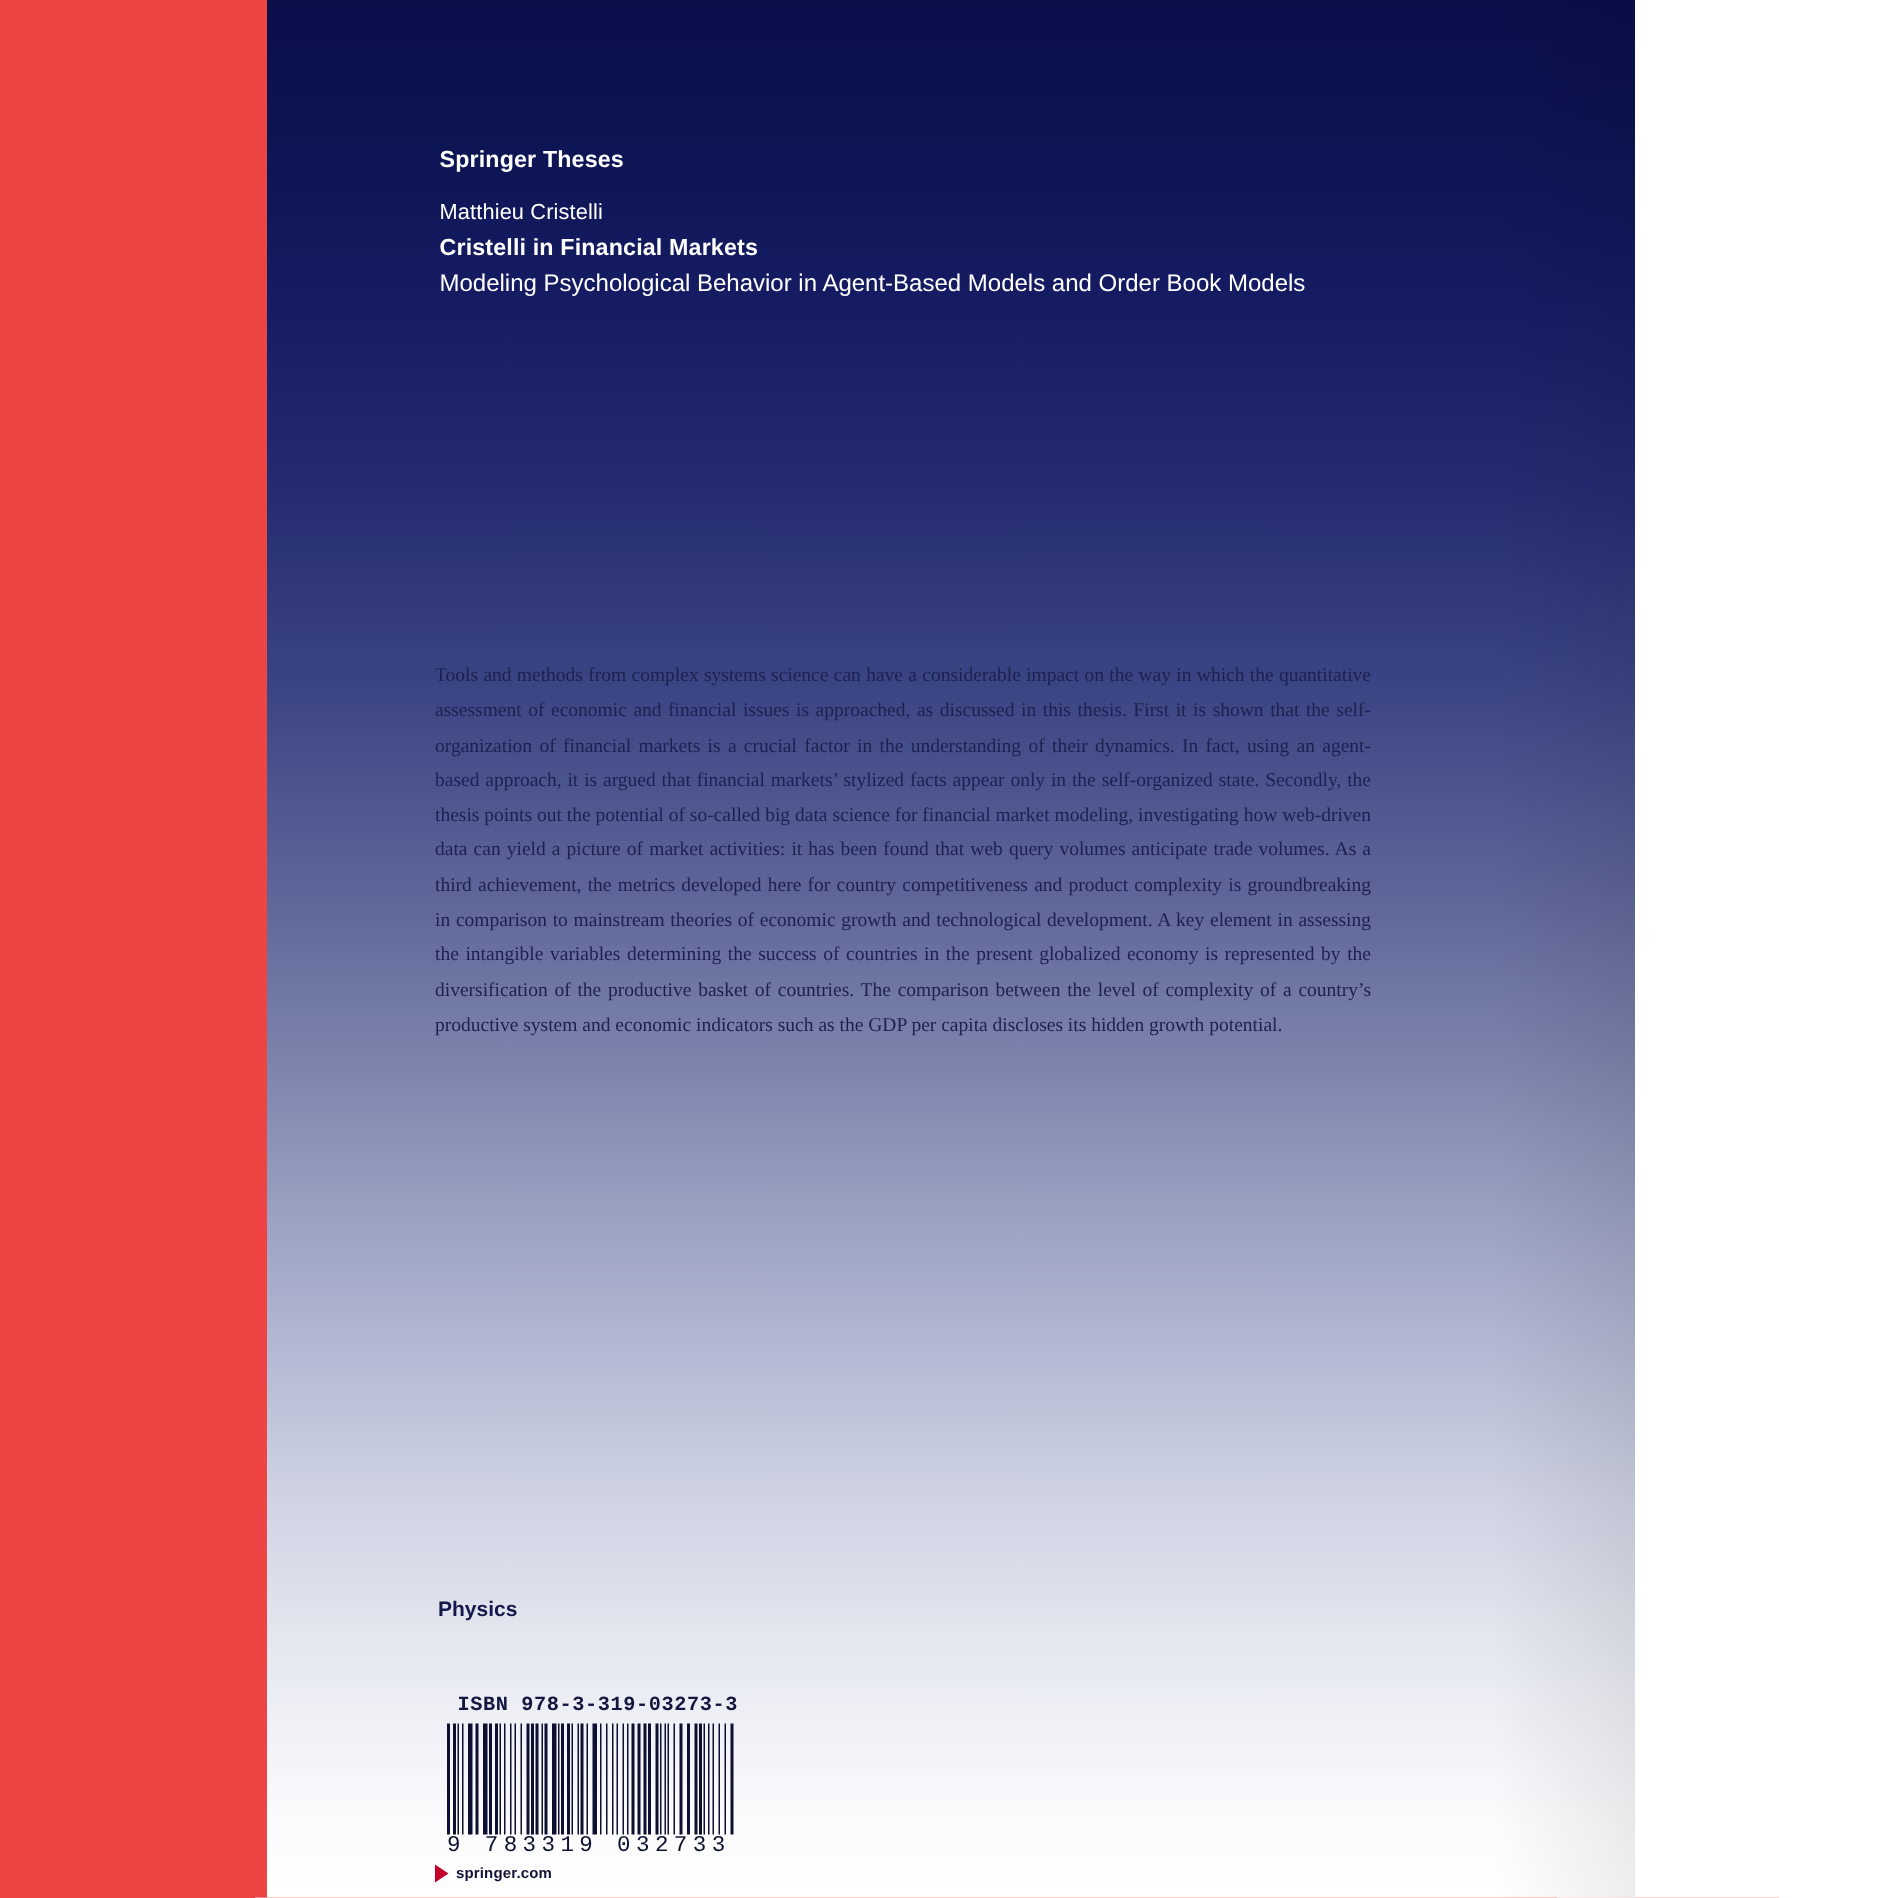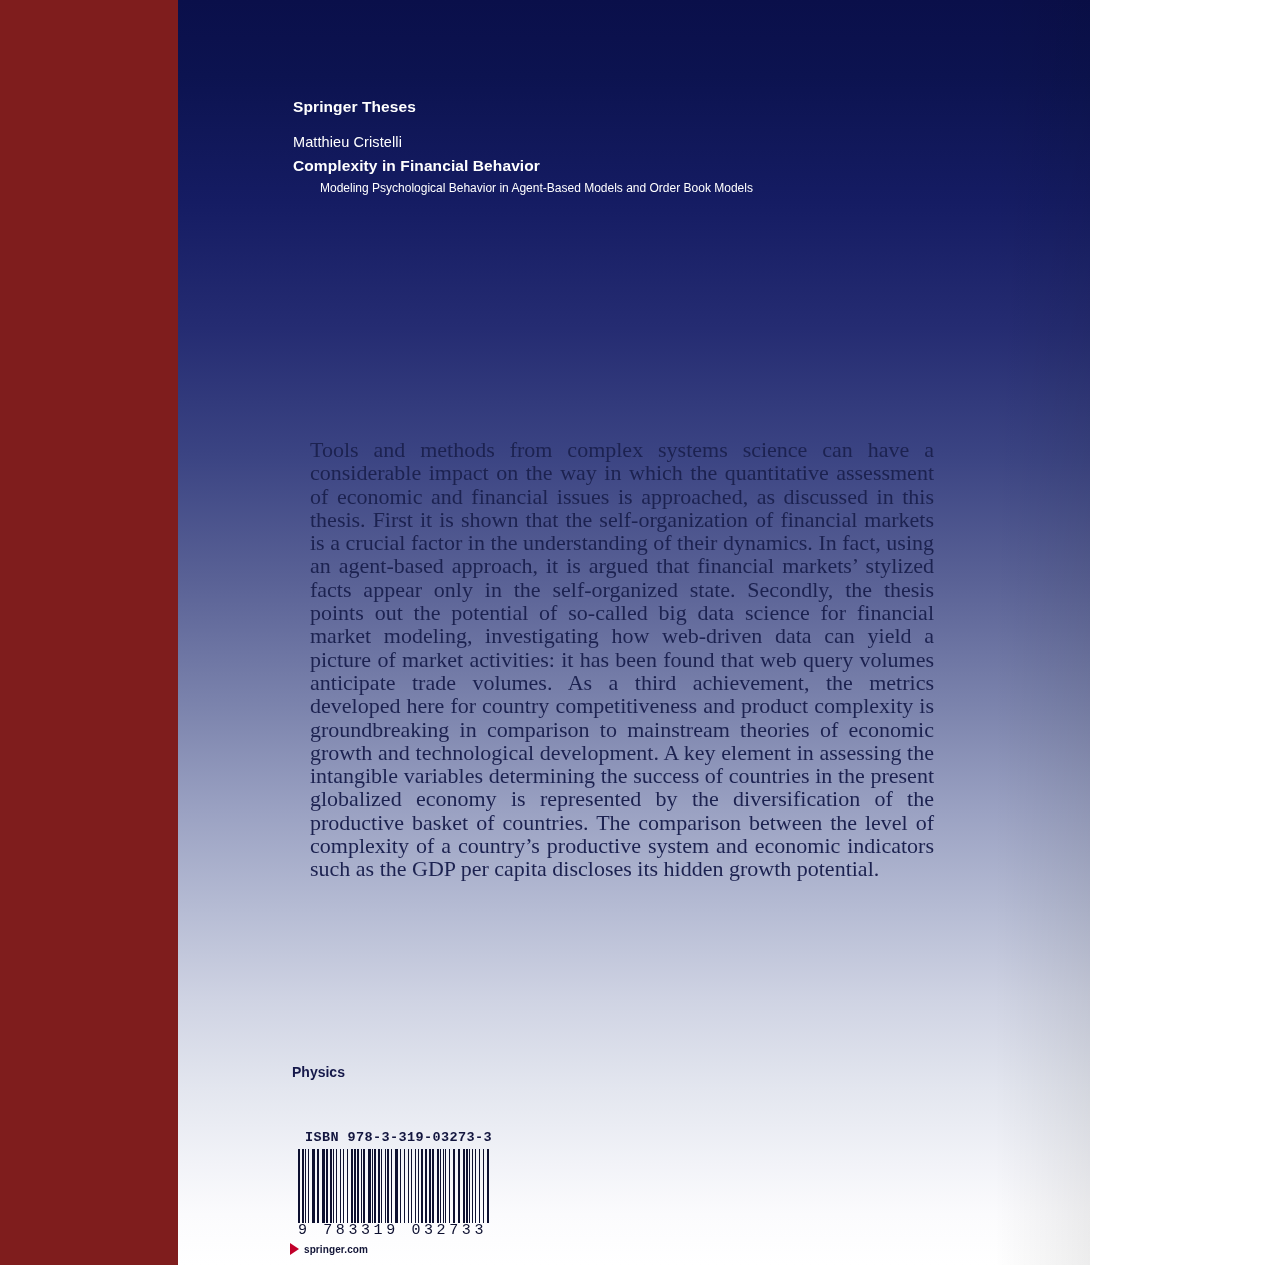--- a/index.html
+++ b/index.html
@@ -11,21 +11,21 @@
     width: 1265px;
     height: 1265px;
     font-family: "Liberation Sans", sans-serif;
     overflow: hidden;
   }
 
   .page {
     position: relative;
     width: 1038px;
     height: 1265px;
-    background: #7f1d1d;
+    background: #ef4444;
   }
 
   
   .cover {
     position: absolute;
     left: 178px;
     top: 0px;
     width: 912px;
     height: 1265px;
     background: linear-gradient(to bottom,
@@ -83,40 +83,38 @@
     color: #ffffff;
     font-size: 15.5px;
     font-weight: bold;
     letter-spacing: 0.1px;
   }
   .subtitle {
     position: absolute;
     left: 115px;
     top: 181px;
     color: #ffffff;
-    font-size: 12px;
+    font-size: 16px;
     font-weight: normal;
     letter-spacing: 0px;
-    margin-left: 27px;
   }
 
   
   .blurb {
     position: absolute;
     left: 112px;
     top: 438px;
     width: 624px;
     font-family: "Liberation Serif", serif;
-    font-size: 22px;
+    font-size: 13px;
     line-height: 23.3px;
     color: #1c2250;
     text-align: justify;
     text-justify: inter-word;
     hyphens: none;
-    margin-left: 20px;
   }
 
   
   .subject {
     position: absolute;
     left: 114px;
     top: 1064px;
     color: #15184a;
     font-size: 14px;
     font-weight: bold;
@@ -194,21 +192,21 @@
 <body>
 
 <div class="page">
 
   <div class="cover">
 
     <div class="series-title">Springer Theses</div>
 
     <div class="author">Matthieu Cristelli</div>
 
-    <div class="book-title">Complexity in Financial Behavior</div>
+    <div class="book-title">Cristelli in Financial Markets</div>
 
     <div class="subtitle">Modeling Psychological Behavior in Agent-Based Models and Order Book Models</div>
 
     <div class="blurb">Tools and methods from complex systems science can have a considerable impact on the way in which the quantitative assessment of economic and financial issues is approached, as discussed in this thesis. First it is shown that the self-organization of financial markets is a crucial factor in the understanding of their dynamics. In fact, using an agent-based approach, it is argued that financial markets’ stylized facts appear only in the self-organized state. Secondly, the thesis points out the potential of so-called big data science for financial market modeling, investigating how web-driven data can yield a picture of market activities: it has been found that web query volumes anticipate trade volumes. As a third achievement, the metrics developed here for country competitiveness and product complexity is groundbreaking in comparison to mainstream theories of economic growth and technological development. A key element in assessing the intangible variables determining the success of countries in the present globalized economy is represented by the diversification of the productive basket of countries. The comparison between the level of complexity of a country’s productive system and economic indicators such as the GDP per capita discloses its hidden growth potential.</div>
 
     <div class="subject">Physics</div>
 
     <div class="isbn">ISBN 978-3-319-03273-3</div>
 
     <div class="barcode-wrap">

